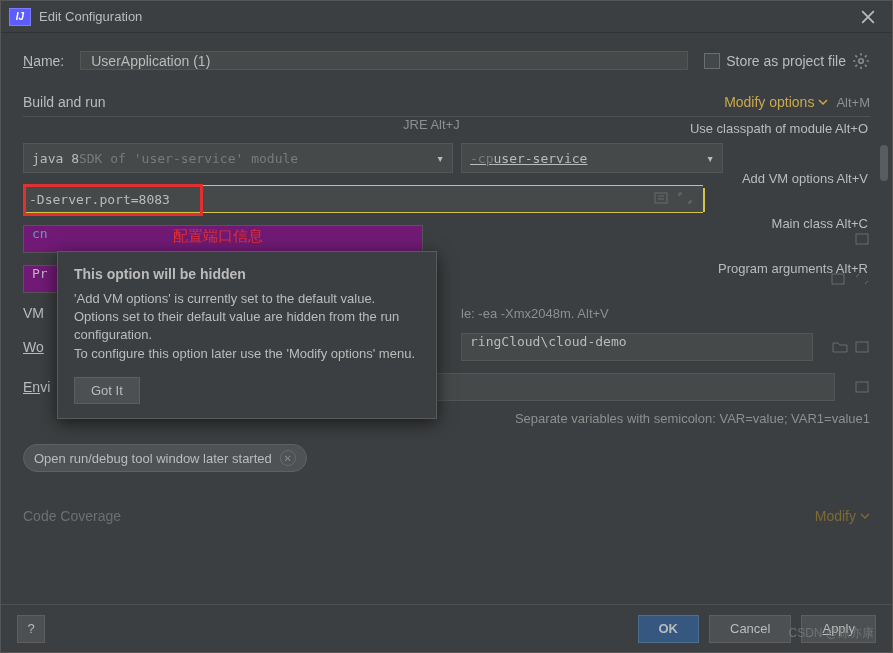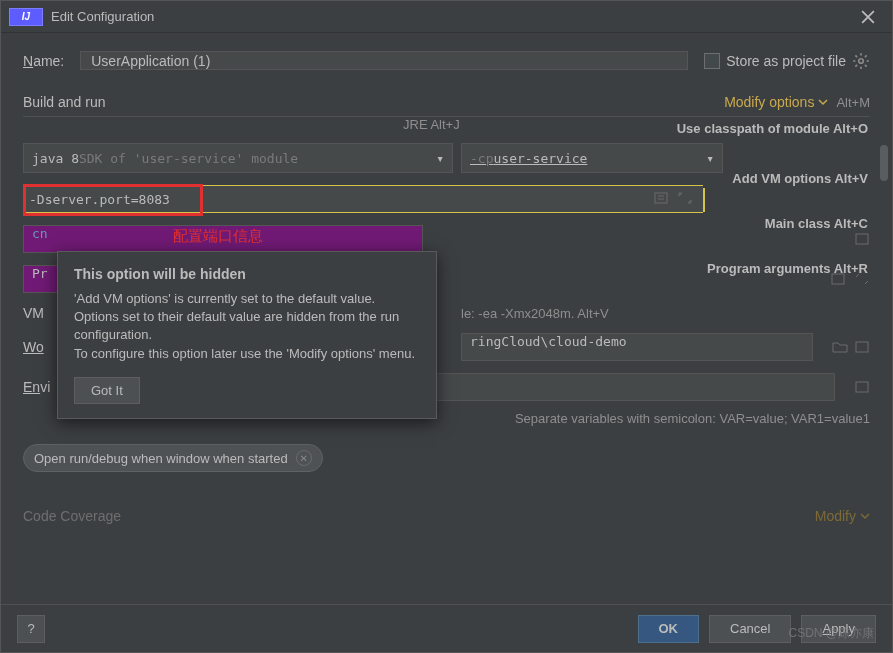--- a/index.html
+++ b/index.html
@@ -23,21 +23,21 @@
     }
     .titlebar {
       height: 32px;
       background: #3c3f41;
       display: flex;
       align-items: center;
       padding: 0 8px;
       border-bottom: 1px solid #323232;
     }
     .app-icon {
-      width: 34px; height: 18px;
+      width: 22px; height: 18px;
       background: #5c5cff;
       border: 1px solid #7c7cff;
       margin-right: 8px;
       display: flex;
       align-items: center;
       justify-content: center;
       font-size: 10px;
       color: #fff;
       font-weight: bold;
       font-style: italic;
@@ -115,21 +115,21 @@
       position: absolute;
       right: 0;
       top: 0;
       text-align: right;
       color: #bbbbbb;
       font-size: 13px;
       line-height: 23px;
       background: transparent;
       z-index: 10;
     }
-    .hint-line { white-space: nowrap; padding-right: 2px; font-weight: bold;}
+    .hint-line { white-space: nowrap; padding-right: 2px;}
     .jre-hint {
       position: absolute;
       color: #8e8e8e;
       font-size: 13px;
       top: 0;
       left: 380px;
     }
     .dropdown-row {
       display: flex;
       gap: 8px;
@@ -498,21 +498,21 @@
         <div class="field-trailing">
           <svg class="small-icon" viewBox="0 0 16 16">
               <rect x="2" y="3" width="12" height="10" fill="none" stroke="#6b6b6b"></rect>
             </svg>
         </div>
       </div>
 
       <div class="helper-text">Separate variables with semicolon: VAR=value; VAR1=value1</div>
 
       <div class="chip">
-        <span>Open run/debug when window when started</span>
+        <span>Open run/debug tool window later started</span>
         <span class="chip-close">✕</span>
       </div>
 
       <div class="code-coverage">
         <div>Code Coverage</div>
         <div class="modify2">
           <span>Modify</span>
           <svg width="10" height="10" viewBox="0 0 10 10">
               <path d="M1 3 L5 7 L9 3" stroke="#7d6a35" fill="none" stroke-width="1.5"></path>
             </svg>

